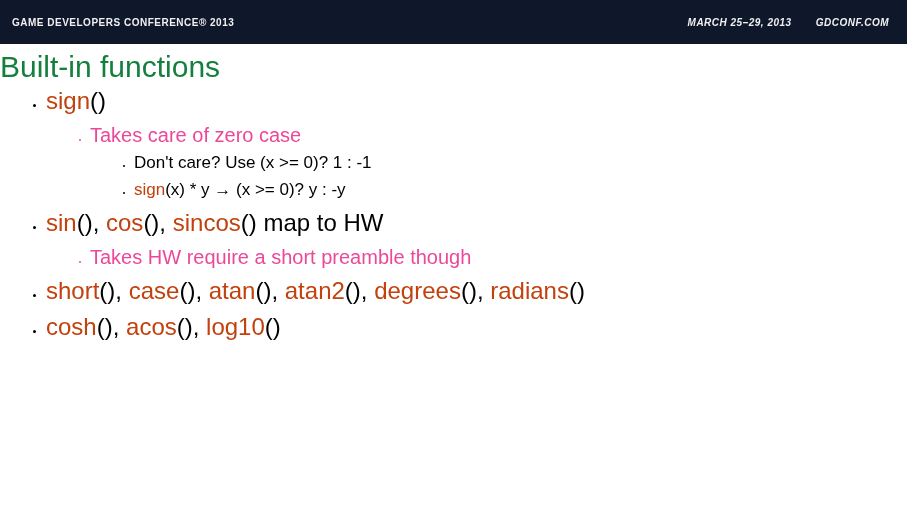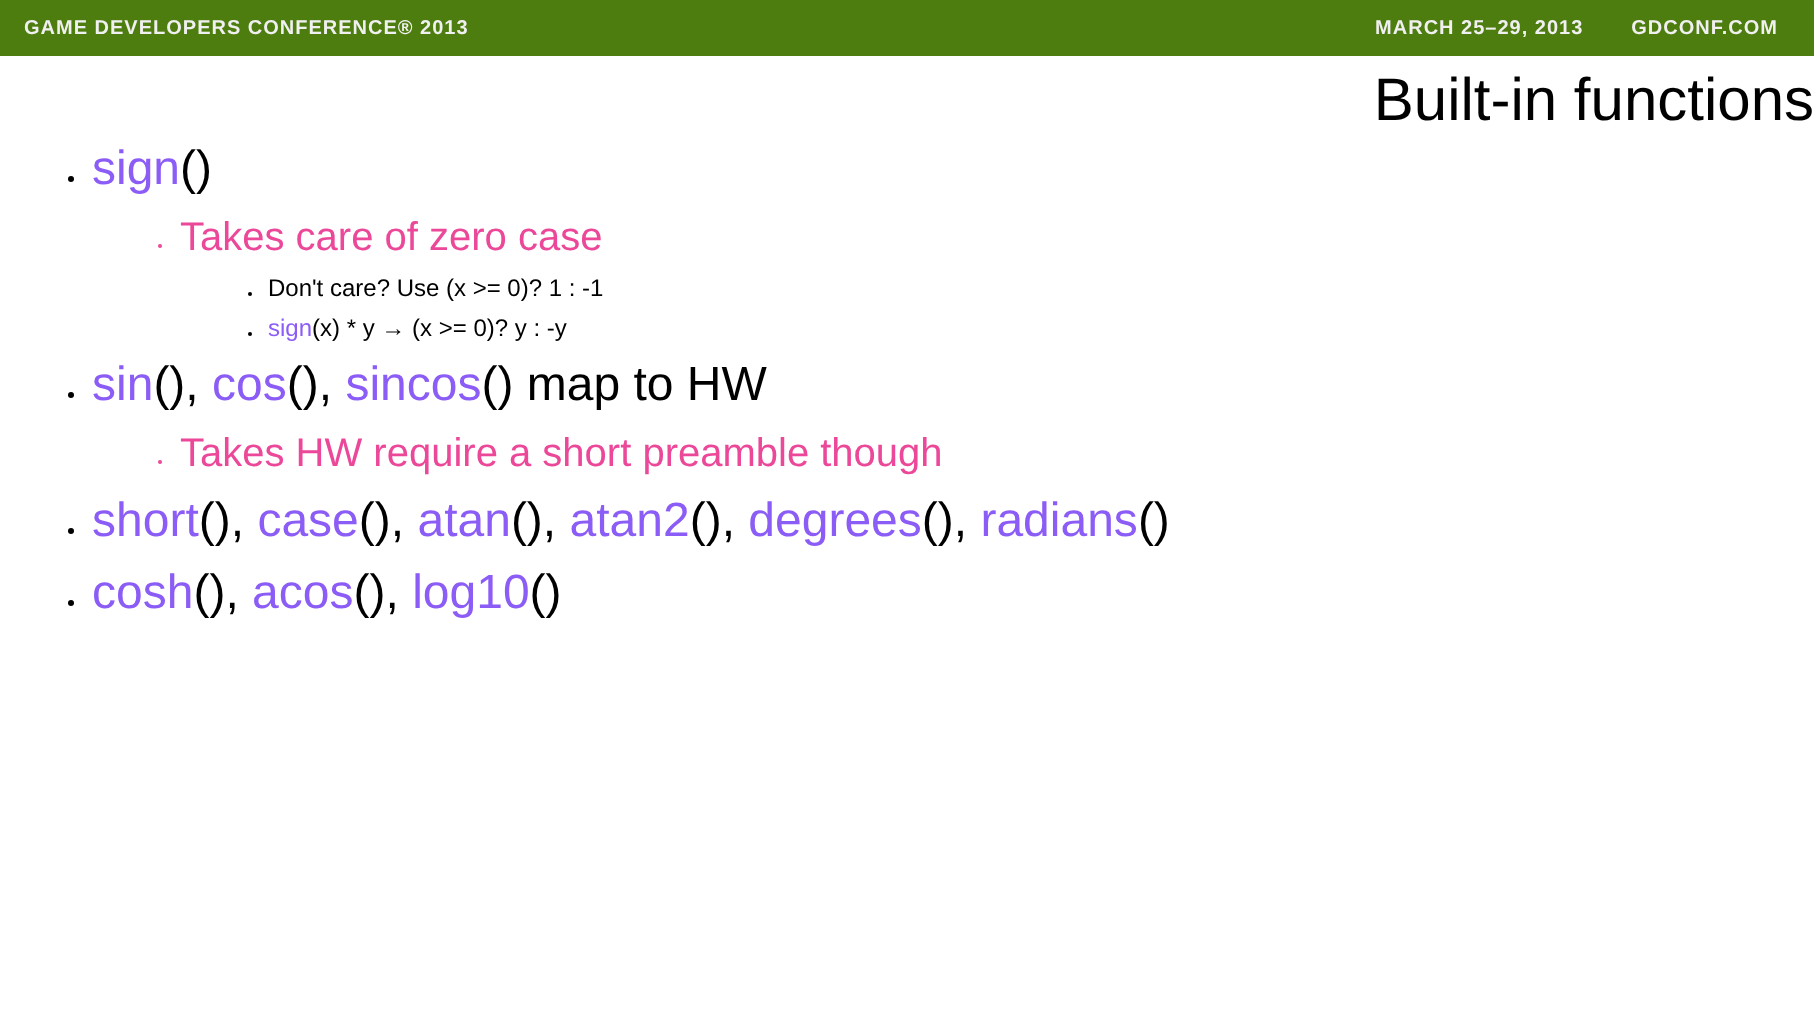--- a/index.html
+++ b/index.html
@@ -5,50 +5,51 @@
   html, body {
     margin: 0;
     padding: 0;
     width: 907px;
     height: 510px;
     background: #ffffff;
     font-family: Arial, Helvetica, sans-serif;
     overflow: hidden;
   }
   .header {
-    background: #4d7c0f;
-    height: 28px;
+    background: #0f172a;
+    height: 44px;
     display: flex;
     align-items: center;
     justify-content: space-between;
     padding: 0 18px 0 12px;
     color: #f0f0f0;
     font-size: 10px;
     letter-spacing: 0.5px;
     font-weight: bold;
   }
   .header-left {
     font-family: "Arial Narrow", Arial, sans-serif;
     font-stretch: condensed;
   }
   .header-right {
     display: flex;
     gap: 24px;
     font-family: "Arial Narrow", Arial, sans-serif;
     font-stretch: condensed;
+    font-style: italic;
   }
   .slide {
     position: relative;
     padding: 6px 0 0 0;
   }
   .title {
     font-family: Arial, Helvetica, sans-serif;
     font-size: 30px;
-    color: #000000;
-    text-align: right;
+    color: #15803d;
+    text-align: left;
     margin: 0 0 2px 0;
     font-weight: normal;
   }
   ul.lvl1 {
     list-style: disc;
     margin: 0 0 0 24px;
     padding: 0 0 0 22px;
   }
   ul.lvl1 > li {
     font-size: 24px;
@@ -72,30 +73,30 @@
   }
   ul.lvl2 > li::marker {
     font-size: 8px;
   }
   ul.lvl3 {
     list-style: disc;
     margin: 4px 0 4px 22px;
     padding: 0 0 0 22px;
   }
   ul.lvl3 > li {
-    font-size: 12px;
+    font-size: 17px;
     color: #000;
     margin: 4px 0;
     line-height: 1.35;
   }
   ul.lvl3 > li::marker {
     font-size: 7px;
   }
   .fn {
-    color: #8b5cf6;
+    color: #c2410c;
   }
   .black {
     color: #000;
   }
 </style>
 </head>
 <body>
 
 <div class="header">
   <div class="header-left">GAME DEVELOPERS CONFERENCE® 2013</div>

